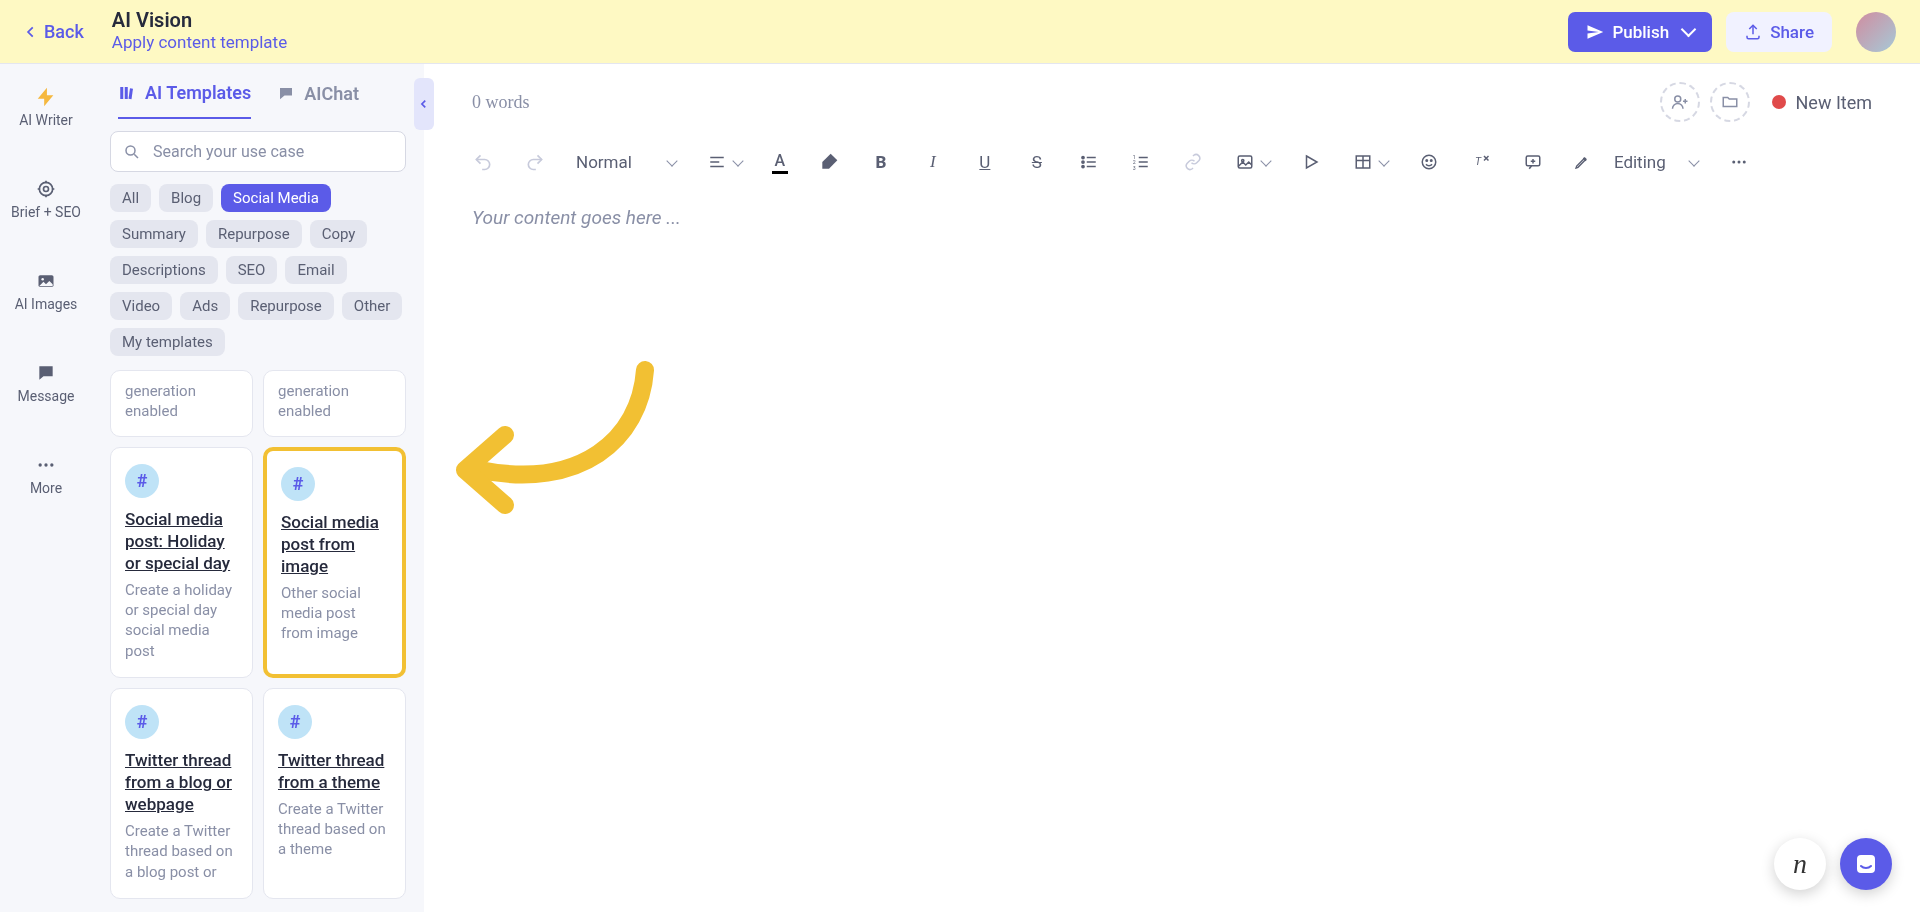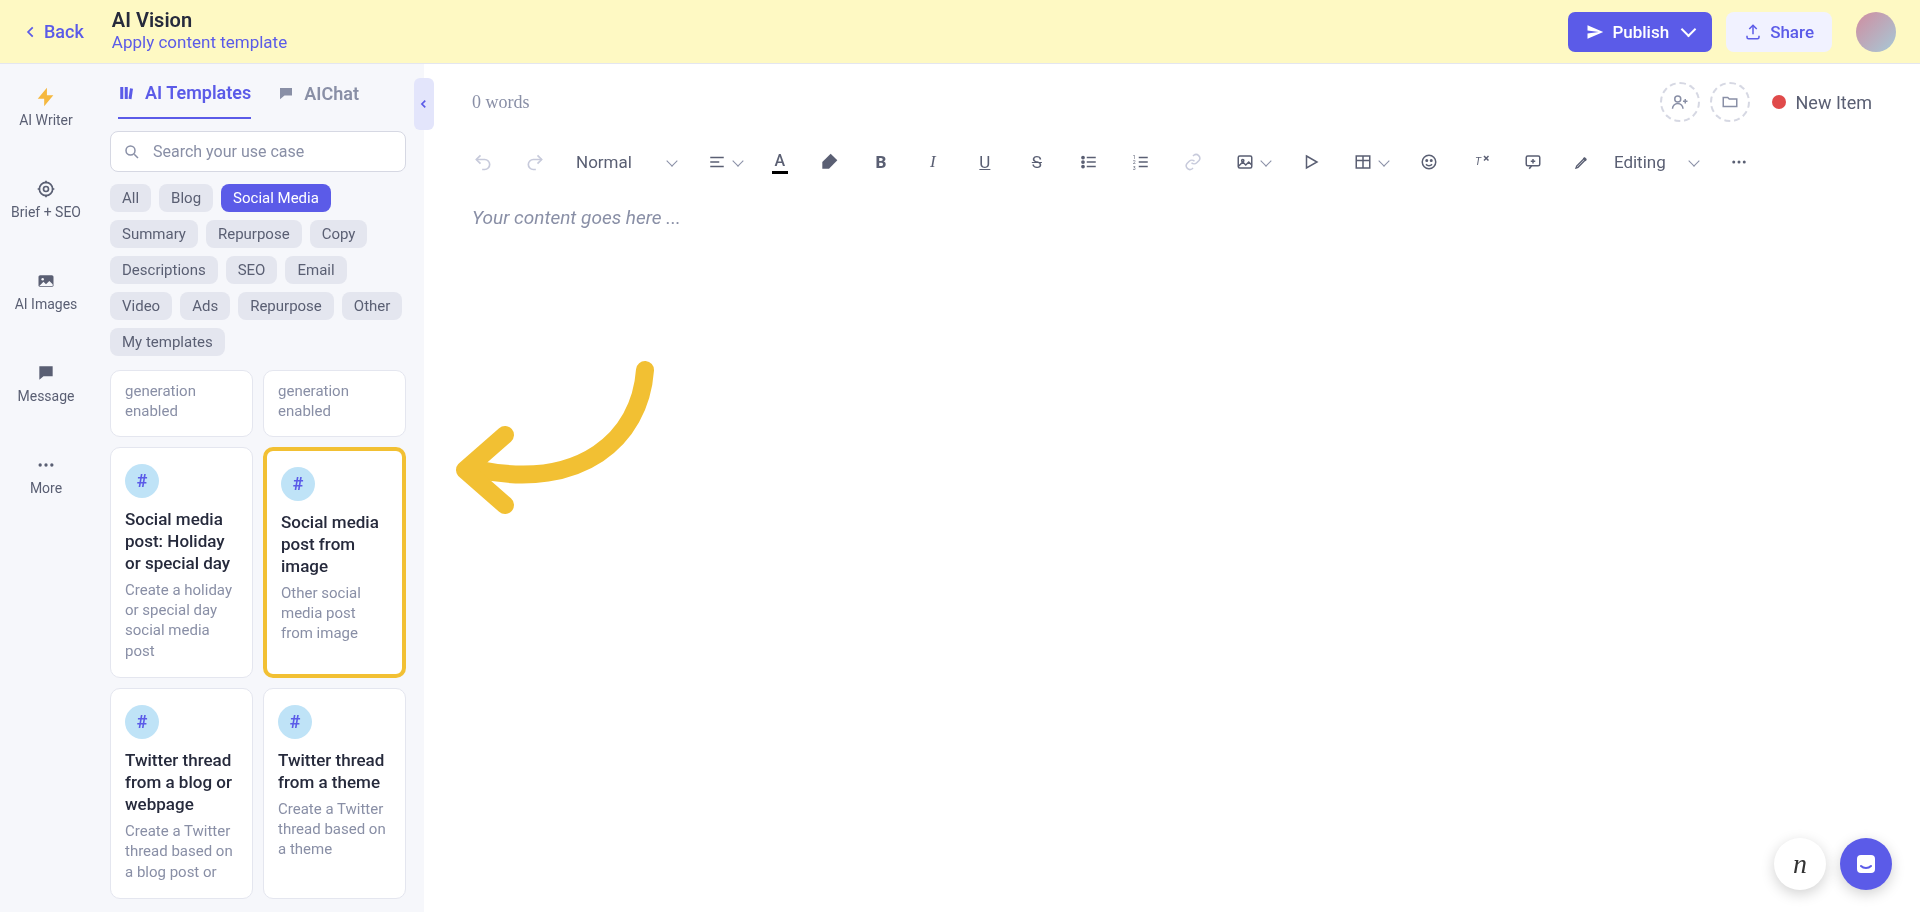--- a/index.html
+++ b/index.html
@@ -58,21 +58,21 @@
   .chip{background:var(--gray-200);color:var(--gray-700);border-radius:8px;padding:5px 12px;font-size:15px;cursor:pointer;}
   .chip.active{background:var(--primary);color:#fff;}
 
   .templates{flex:1;overflow:hidden;padding:0 12px 0 18px;}
   .templates-scroll{height:100%;overflow-y:auto;padding-right:6px;display:grid;grid-template-columns:1fr 1fr;gap:10px;grid-auto-rows:min-content;}
   .templates-scroll::-webkit-scrollbar{width:8px;}
   .templates-scroll::-webkit-scrollbar-thumb{background:var(--gray-300);border-radius:4px;}
   .card{background:#fff;border:1px solid var(--gray-200);border-radius:10px;padding:16px 14px;cursor:pointer;}
   .card.highlight{border:4px solid var(--highlight);}
   .card .card-ico{width:34px;height:34px;border-radius:50%;background:#bfe3f7;color:var(--primary);display:flex;align-items:center;justify-content:center;font-size:18px;font-weight:700;margin-bottom:10px;}
-  .card .card-title{font-size:17px;font-weight:500;color:var(--gray-900);line-height:1.3;margin-bottom:6px;}
+  .card .card-title{font-size:17px;font-weight:500;color:var(--gray-900);line-height:1.3;margin-bottom:6px;text-decoration:underline;}
   .card .card-desc{font-size:15px;color:var(--gray-500);line-height:1.35;}
   .card.partial-top{display:flex;align-items:flex-end;padding:10px 14px 14px 14px;}
   .card.partial-top .card-desc{margin:0;}
 
   
   .collapse-handle{
     position:absolute;right:-10px;top:14px;width:20px;height:52px;
     border-radius:6px;background:#e3e5fb;color:var(--primary);display:flex;align-items:center;justify-content:center;cursor:pointer;
   }
 

